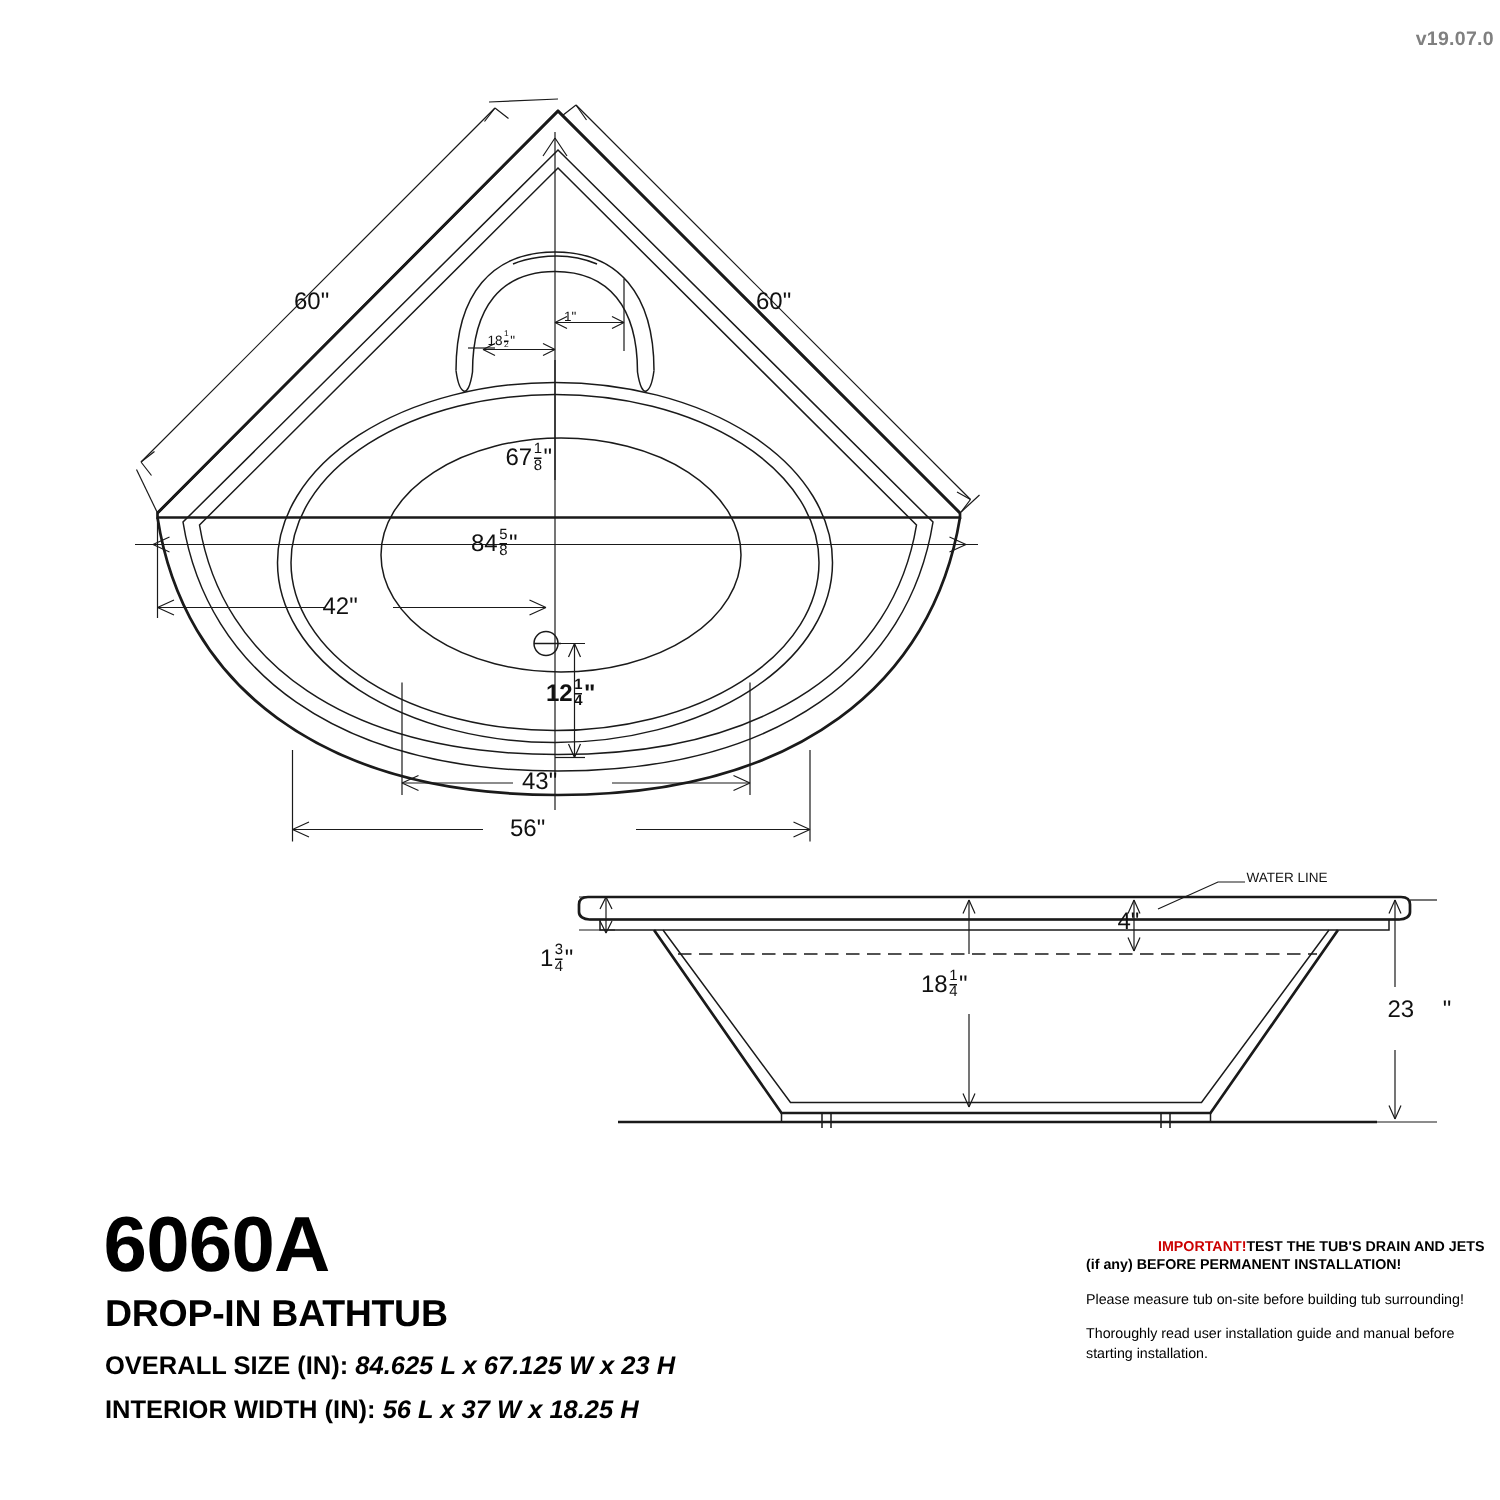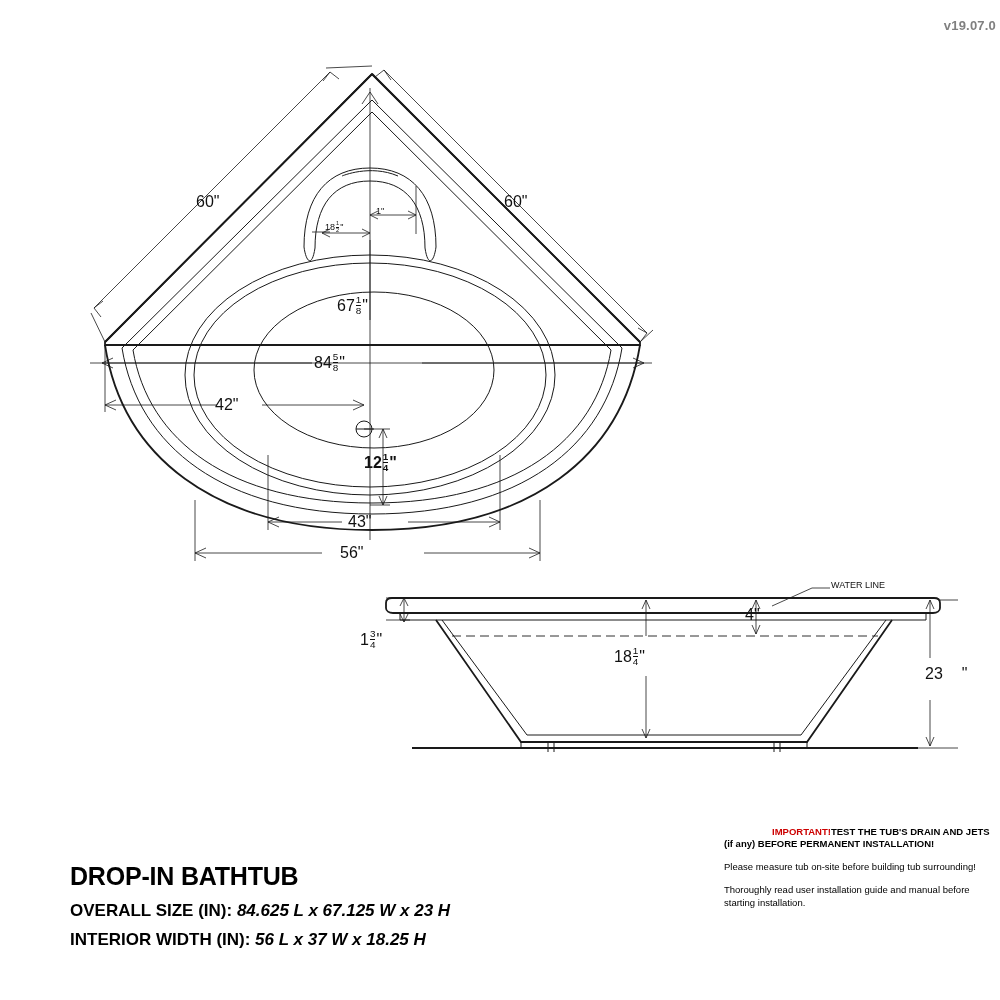--- a/index.html
+++ b/index.html
@@ -344,20 +344,21 @@
   </div>
 
   <div class="dimlabel" style="left:913px; top:665px;gap:19px;">
     <span>23</span>
       <span>"</span>
   </div>
 
   <div class="dimlabel tiny" style="left:819px; top:580px; font-size:9px;">WATER LINE</div>
 
   <div class="footer">
+    <div class="model">6060A</div>
     <div class="subtitle">DROP-IN BATHTUB</div>
 
     <div class="specline spec1">
       <span>OVERALL SIZE (IN):</span>
       <span class="val">84.625 L x 67.125 W x 23 H</span>
     </div>
 
     <div class="specline spec2">
       <span>INTERIOR WIDTH (IN):</span>
       <span class="val">56 L x 37 W x 18.25 H</span>

